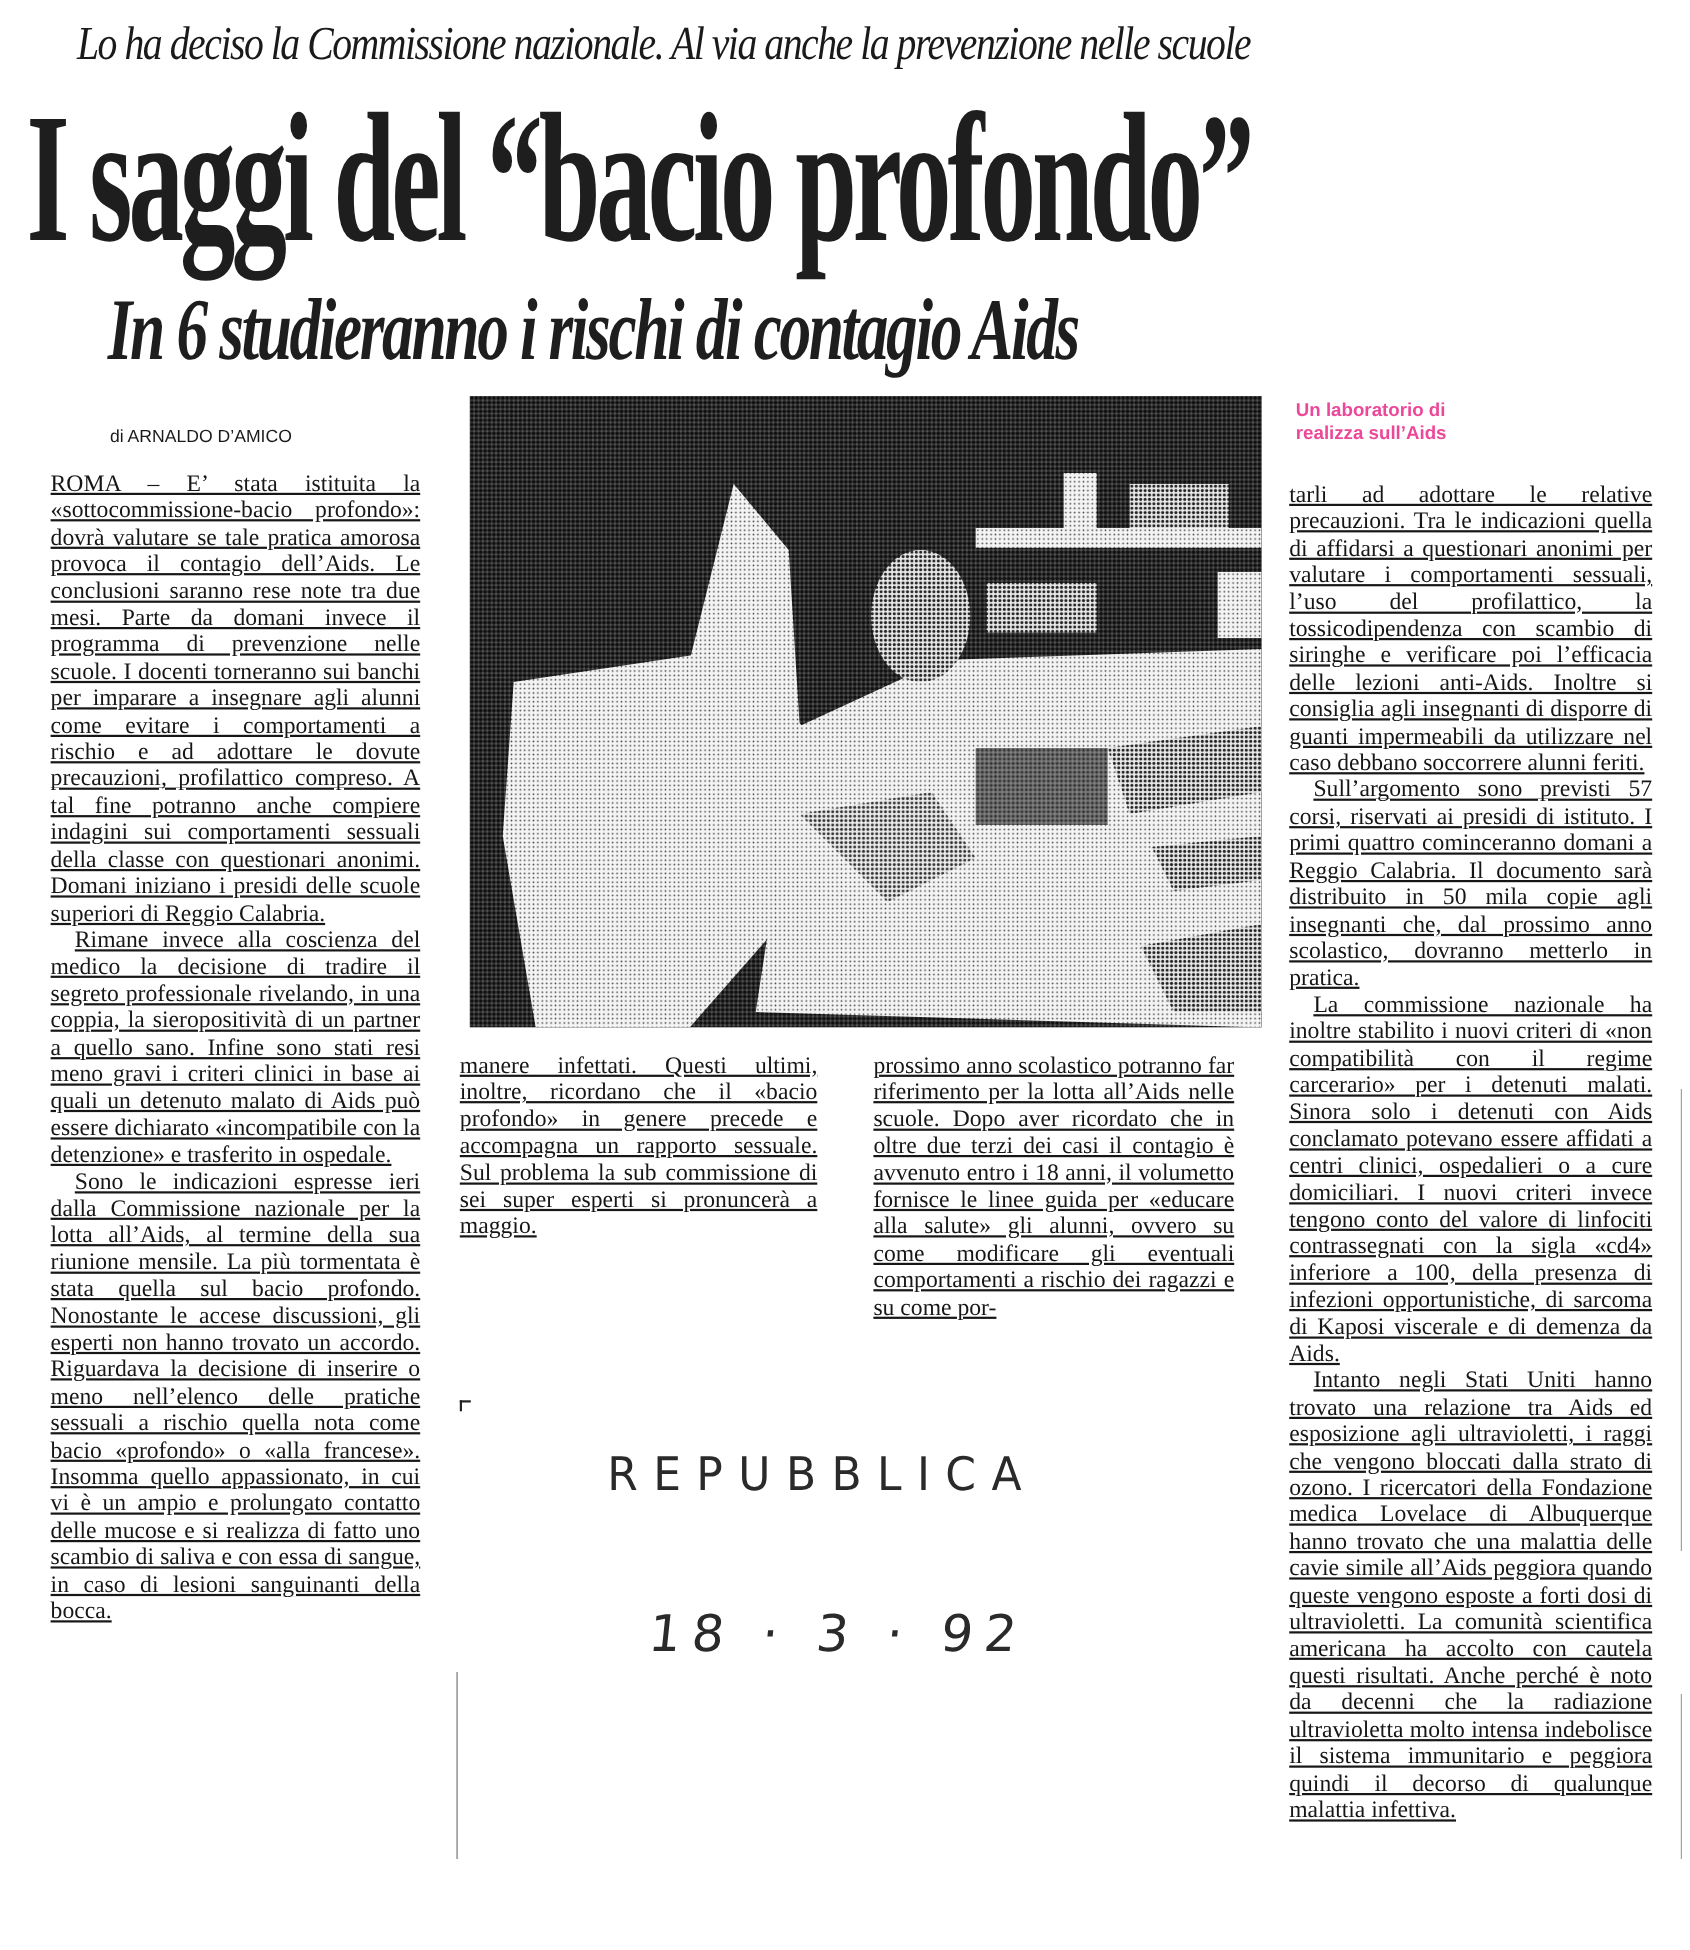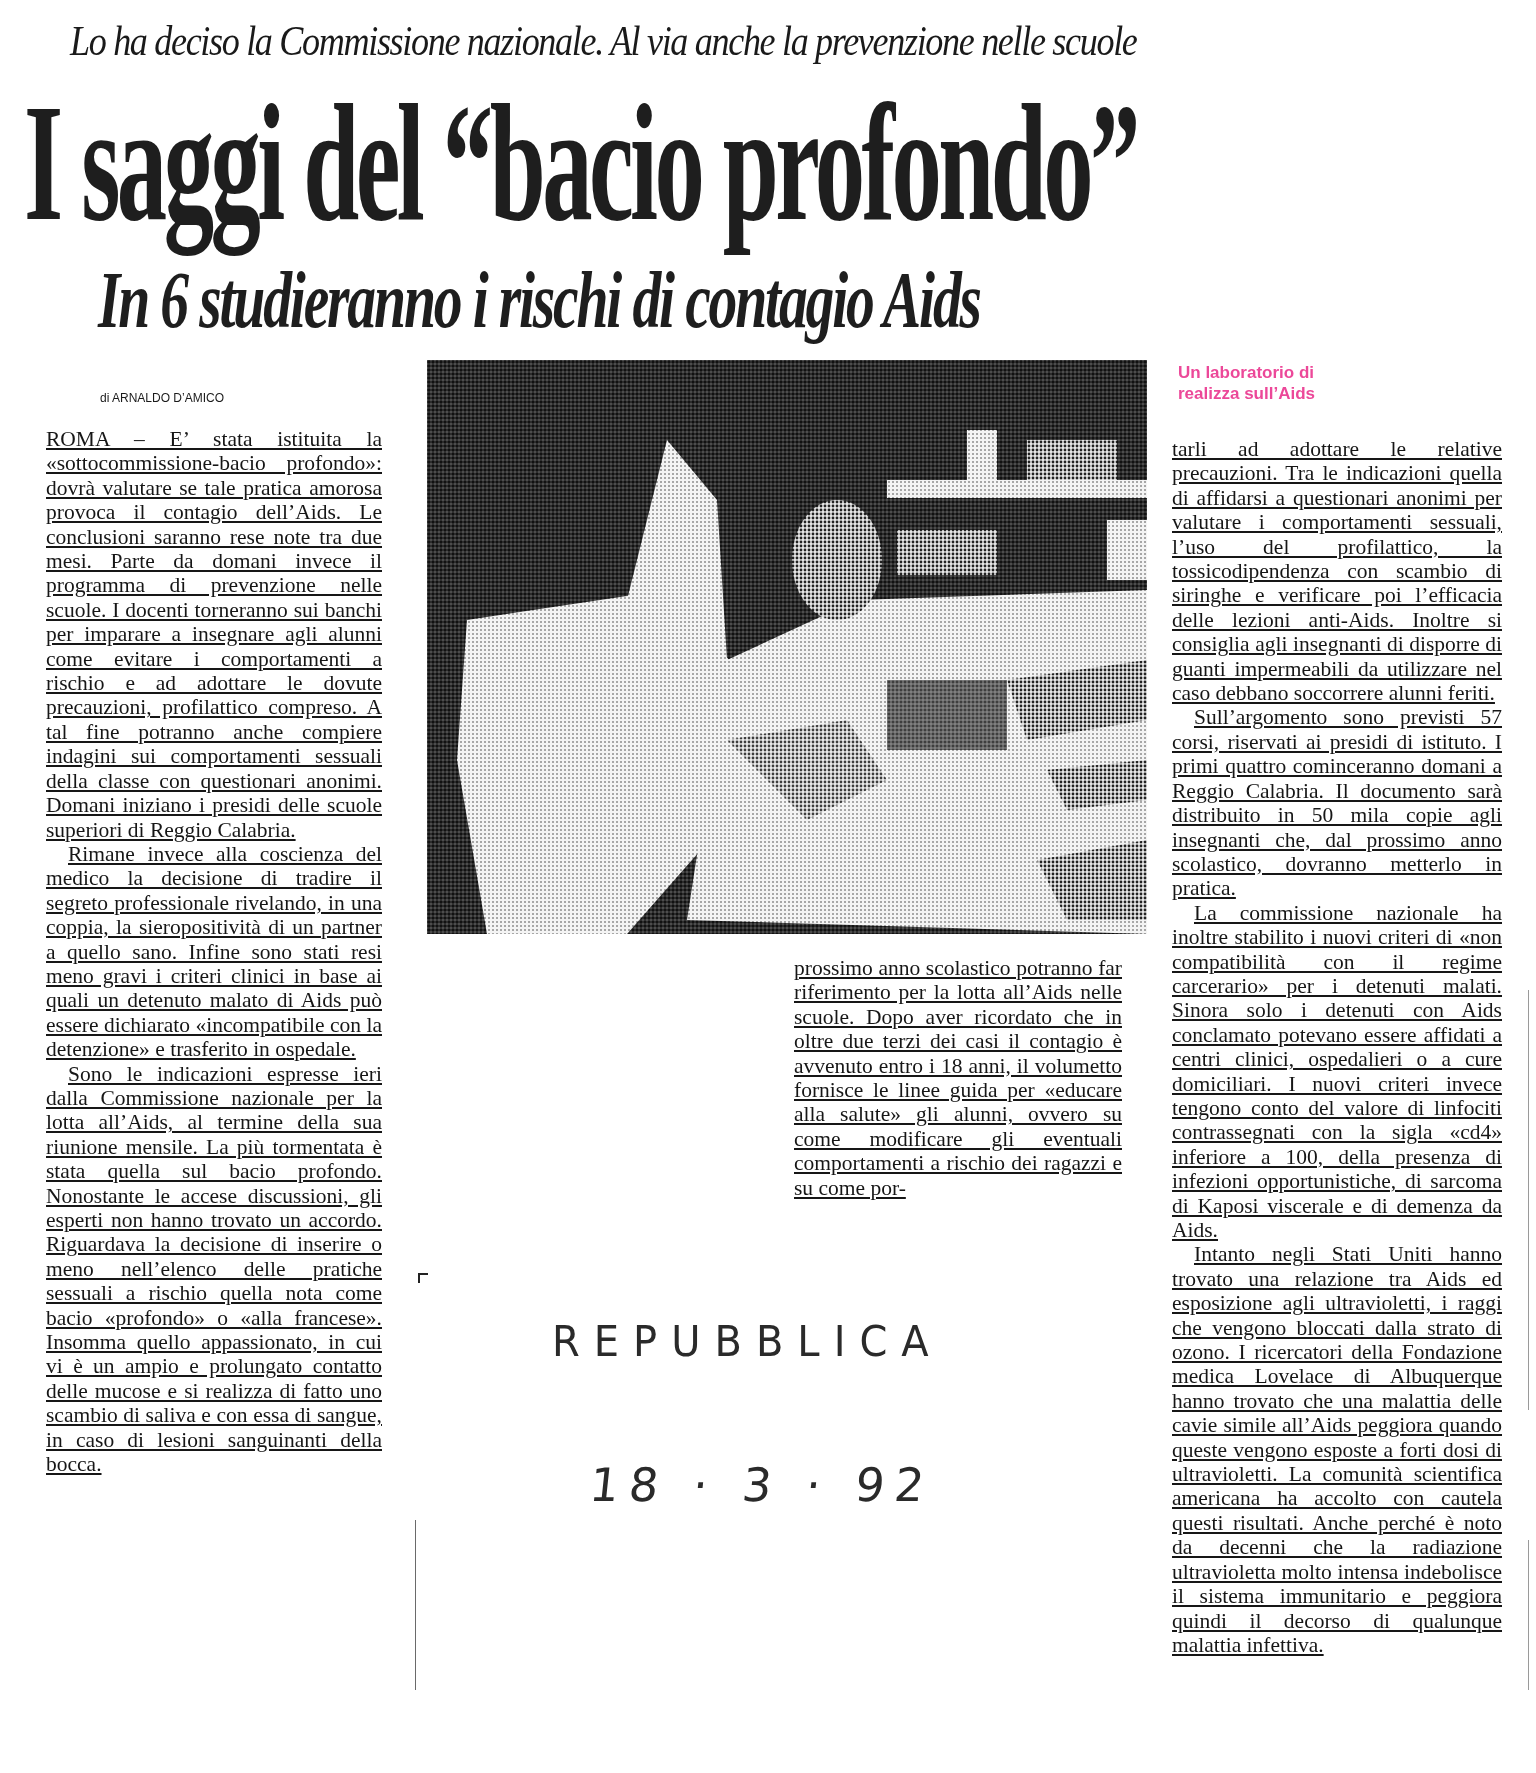--- a/index.html
+++ b/index.html
@@ -22,21 +22,21 @@
     }
     .subhead {
       position: absolute; left: 98px; top: 255px; width: 1500px;
       font-weight: bold; font-style: italic; font-size: 80px; line-height: 90px;
       letter-spacing: -3px; white-space: nowrap; color: #1e1e1e;
       transform: scaleX(0.72); transform-origin: left top;
     }
     .byline {
       position: absolute; left: 100px; top: 386px; width: 300px;
       font-family: "Liberation Sans", "DejaVu Sans", sans-serif;
-      font-size: 12px; line-height: 24px; white-space: nowrap; color: #1a1a1a;
+      font-size: 16px; line-height: 24px; white-space: nowrap; color: #1a1a1a;
     }
     .col {
       position: absolute; font-size: 21.5px; line-height: 24.4px;
       text-align: justify; hyphens: manual; color: #161616; text-decoration: underline;
     }
     .col p { margin: 0; }
     .col p.indent { text-indent: 22px; }
     .col-1 { left: 46px; top: 427px; width: 336px; }
     .col-2 { left: 418px; top: 956px; width: 325px; }
     .col-3 { left: 794px; top: 956px; width: 328px; }
@@ -126,20 +126,21 @@
       <polygon points="300,380 420,360 460,420 380,460" fill="url(#ht)" opacity="0.8"></polygon>
     </svg>
   </div>
 
   <div class="caption">
     <div>Un laboratorio di</div>
     <div>realizza sull’Aids</div>
   </div>
 
   <div class="col col-2">
+    <p>manere infettati. Questi ultimi, inoltre, ricordano che il «bacio profondo» in genere precede e accompagna un rapporto sessuale. Sul problema la sub commissione di sei super esperti si pronuncerà a maggio.</p>
   </div>
 
   <div class="col col-3">
     <p>prossimo anno scolastico potranno far riferimento per la lotta all’Aids nelle scuole. Dopo aver ricordato che in oltre due terzi dei casi il contagio è avvenuto entro i 18 anni, il volumetto fornisce le linee guida per «educare alla salute» gli alunni, ovvero su come modificare gli eventuali comportamenti a rischio dei ragazzi e su come por-</p>
   </div>
 
   <div class="col col-4">
     <p>tarli ad adottare le relative precauzioni. Tra le indicazioni quella di affidarsi a questionari anonimi per valutare i comportamenti sessuali, l’uso del profilattico, la tossicodipendenza con scambio di siringhe e verificare poi l’efficacia delle lezioni anti-Aids. Inoltre si consiglia agli insegnanti di disporre di guanti impermeabili da utilizzare nel caso debbano soccorrere alunni feriti.</p>
     <p class="indent">Sull’argomento sono previsti 57 corsi, riservati ai presidi di istituto. I primi quattro cominceranno domani a Reggio Calabria. Il documento sarà distribuito in 50 mila copie agli insegnanti che, dal prossimo anno scolastico, dovranno metterlo in pratica.</p>
     <p class="indent">La commissione nazionale ha inoltre stabilito i nuovi criteri di «non compatibilità con il regime carcerario» per i detenuti malati. Sinora solo i detenuti con Aids conclamato potevano essere affidati a centri clinici, ospedalieri o a cure domiciliari. I nuovi criteri invece tengono conto del valore di linfociti contrassegnati con la sigla «cd4» inferiore a 100, della presenza di infezioni opportunistiche, di sarcoma di Kaposi viscerale e di demenza da Aids.</p>

